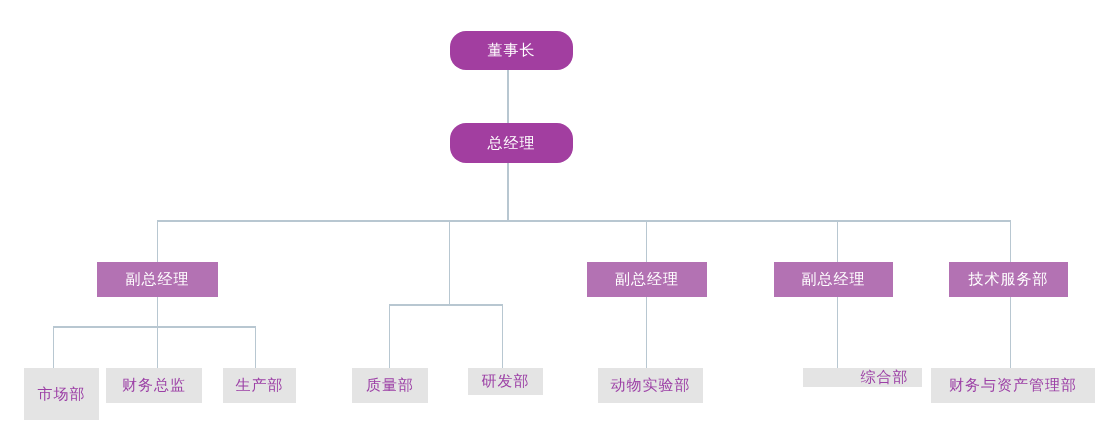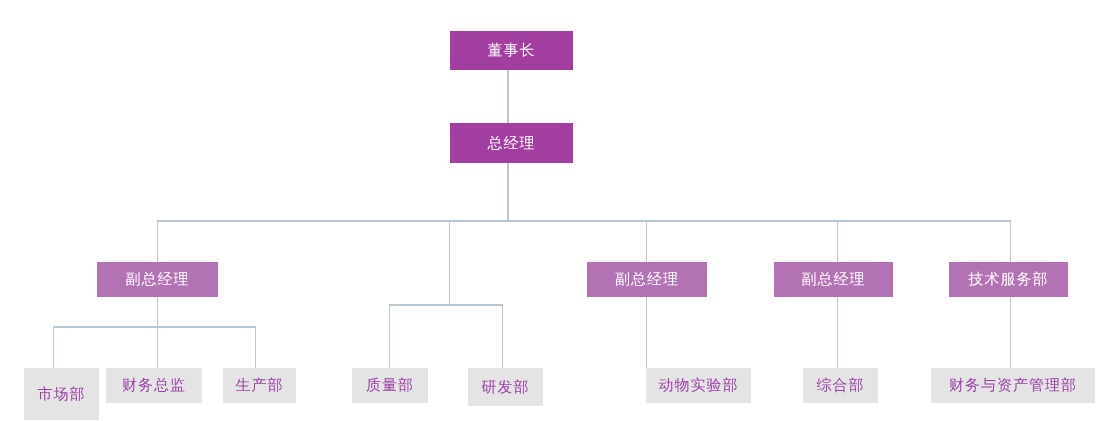--- a/index.html
+++ b/index.html
@@ -22,41 +22,41 @@
   }
   .node {
     position: absolute;
     display: flex;
     align-items: center;
     justify-content: center;
     font-size: 15px;
     letter-spacing: 1px;
     white-space: nowrap;
   }
-  .lv12 { background: var(--level1-bg); color: var(--text-light); }
+  .lv12 { background: var(--level1-bg); color: var(--text-light); border-radius: 16px; }
   .lv3  { background: var(--level3-bg); color: var(--text-light); }
   .lv4  { background: var(--level4-bg); color: var(--level4-text); }
 
   .line { position: absolute; background: var(--line-color); width: 1.5px; }
   .line.h { height: 1.5px; width: auto; }
 
   
   #n-chairman  { left: 450px; top: 31px;  width: 123px; height: 39px; }
   #n-gm        { left: 450px; top: 123px; width: 123px; height: 40px; }
   #n-dgm1      { left: 97px;  top: 262px; width: 121px; height: 35px; }
   #n-dgm2      { left: 587px; top: 262px; width: 120px; height: 35px; }
   #n-dgm3      { left: 774px; top: 262px; width: 119px; height: 35px; }
   #n-fd        { left: 949px; top: 262px; width: 119px; height: 35px; }
   #n-marketing { left: 16px;  top: 368px; width: 75px;  height: 52px; margin-left: 8px; }
   #n-tech      { left: 106px; top: 368px; width: 96px;  height: 35px; }
   #n-prod      { left: 223px; top: 368px; width: 73px;  height: 35px; }
   #n-quality   { left: 352px; top: 368px; width: 76px;  height: 35px; }
-  #n-rnd       { left: 468px; top: 368px; width: 75px;  height: 38px; }
-  #n-animal    { left: 598px; top: 368px; width: 105px; height: 35px; margin-left: 48px; }
-  #n-general   { left: 803px; top: 368px; width: 75px;  height: 35px; }
+  #n-rnd       { left: 468px; top: 368px; width: 75px;  height: 27px; }
+  #n-animal    { left: 598px; top: 368px; width: 105px; height: 35px; }
+  #n-general   { left: 803px; top: 368px; width: 75px;  height: 19px; padding-left: 44px; }
   #n-finasset  { left: 931px; top: 368px; width: 164px; height: 35px; }
 
   
   #l-v1     { left: 507px;   top: 70px;  height: 53px; }
   #l-v2     { left: 507px;   top: 163px; height: 57px; }
   #l-rail   { left: 157px;   top: 220px; width: 854px; }
   #l-d1     { left: 156.5px; top: 220px; height: 42px; }
   #l-dmid   { left: 448.5px; top: 220px; height: 85px; }
   #l-d2     { left: 645.5px; top: 220px; height: 42px; }
   #l-d3     { left: 836.5px; top: 220px; height: 42px; }

